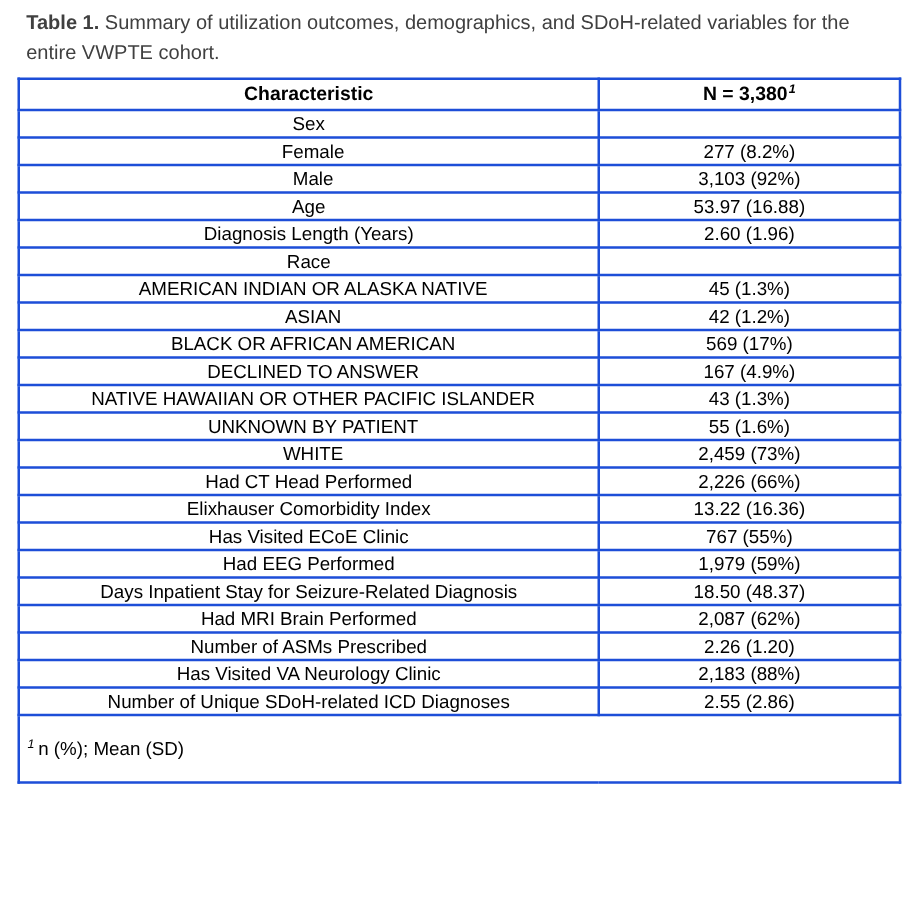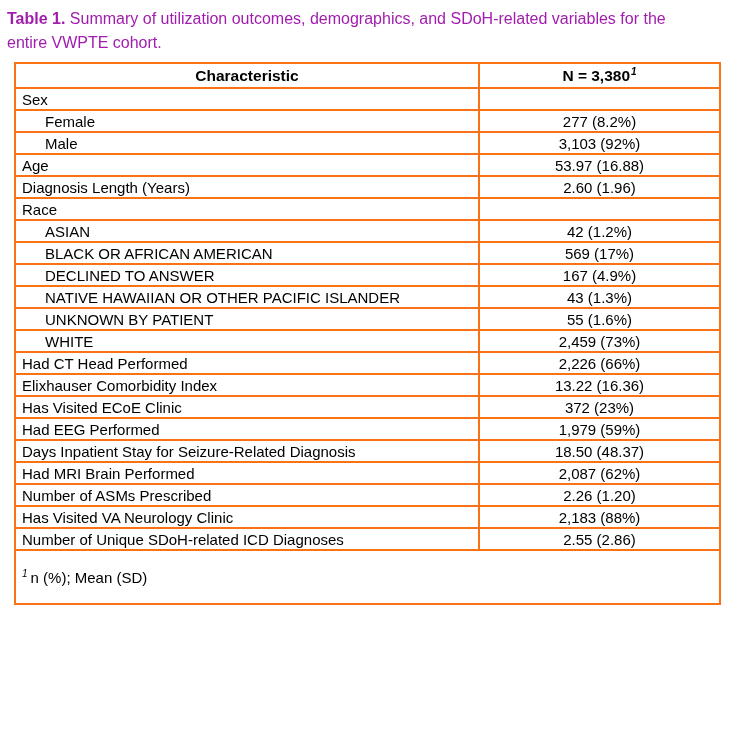--- a/index.html
+++ b/index.html
@@ -6,53 +6,53 @@
   html, body {
     margin: 0;
     padding: 0;
     background: #ffffff;
     width: 732px;
     height: 738px;
     color: #000000;
     font-family: "Liberation Sans", sans-serif;
   }
   .doc-title {
-    margin: 7px 12px 7px 7px;
+    margin: 7px 12px 7px 21px;
     max-width: 700px;
     font-size: 16px;
     line-height: 24px;
-    color: #a21caf;
+    color: #404040;
   }
   .doc-title .title-label { font-weight: bold; }
   table.summary-table {
     border-collapse: collapse;
     table-layout: fixed;
     margin-left: 14px;
     width: 705px;
   }
   col.col-characteristic { width: 464px; }
   col.col-value { width: 241px; }
   th, td {
-    border: 2px solid #f97316;
+    border: 2px solid #1d4ed8;
     vertical-align: middle;
     overflow: hidden;
     white-space: nowrap;
     font-size: 15px;
     margin-left: 20px;
   }
   thead th {
     font-weight: bold;
     text-align: center;
     font-size: 15.5px;
     height: 25px;
     padding: 1px 6px;
   }
   td.char-cell {
-    text-align: left;
-    padding: 1px 6px;
+    text-align: center;
+    padding: 1px 22px;
     height: 22px;
   }
   td.char-cell.indent { padding-left: 29px; }
   td.value-cell {
     text-align: center;
     padding: 1px 8px;
     height: 22px;
   }
   tr.footnote-row td {
     height: 27px;
@@ -100,20 +100,24 @@
       </tr>
       <tr>
         <td class="char-cell">Diagnosis Length (Years)</td>
         <td class="value-cell">2.60 (1.96)</td>
       </tr>
       <tr>
         <td class="char-cell">Race</td>
         <td class="value-cell"></td>
       </tr>
       <tr>
+        <td class="char-cell indent">AMERICAN INDIAN OR ALASKA NATIVE</td>
+        <td class="value-cell">45 (1.3%)</td>
+      </tr>
+      <tr>
         <td class="char-cell indent">ASIAN</td>
         <td class="value-cell">42 (1.2%)</td>
       </tr>
       <tr>
         <td class="char-cell indent">BLACK OR AFRICAN AMERICAN</td>
         <td class="value-cell">569 (17%)</td>
       </tr>
       <tr>
         <td class="char-cell indent">DECLINED TO ANSWER</td>
         <td class="value-cell">167 (4.9%)</td>
@@ -133,21 +137,21 @@
       <tr>
         <td class="char-cell">Had CT Head Performed</td>
         <td class="value-cell">2,226 (66%)</td>
       </tr>
       <tr>
         <td class="char-cell">Elixhauser Comorbidity Index</td>
         <td class="value-cell">13.22 (16.36)</td>
       </tr>
       <tr>
         <td class="char-cell">Has Visited ECoE Clinic</td>
-        <td class="value-cell">372 (23%)</td>
+        <td class="value-cell">767 (55%)</td>
       </tr>
       <tr>
         <td class="char-cell">Had EEG Performed</td>
         <td class="value-cell">1,979 (59%)</td>
       </tr>
       <tr>
         <td class="char-cell">Days Inpatient Stay for Seizure-Related Diagnosis</td>
         <td class="value-cell">18.50 (48.37)</td>
       </tr>
       <tr>

